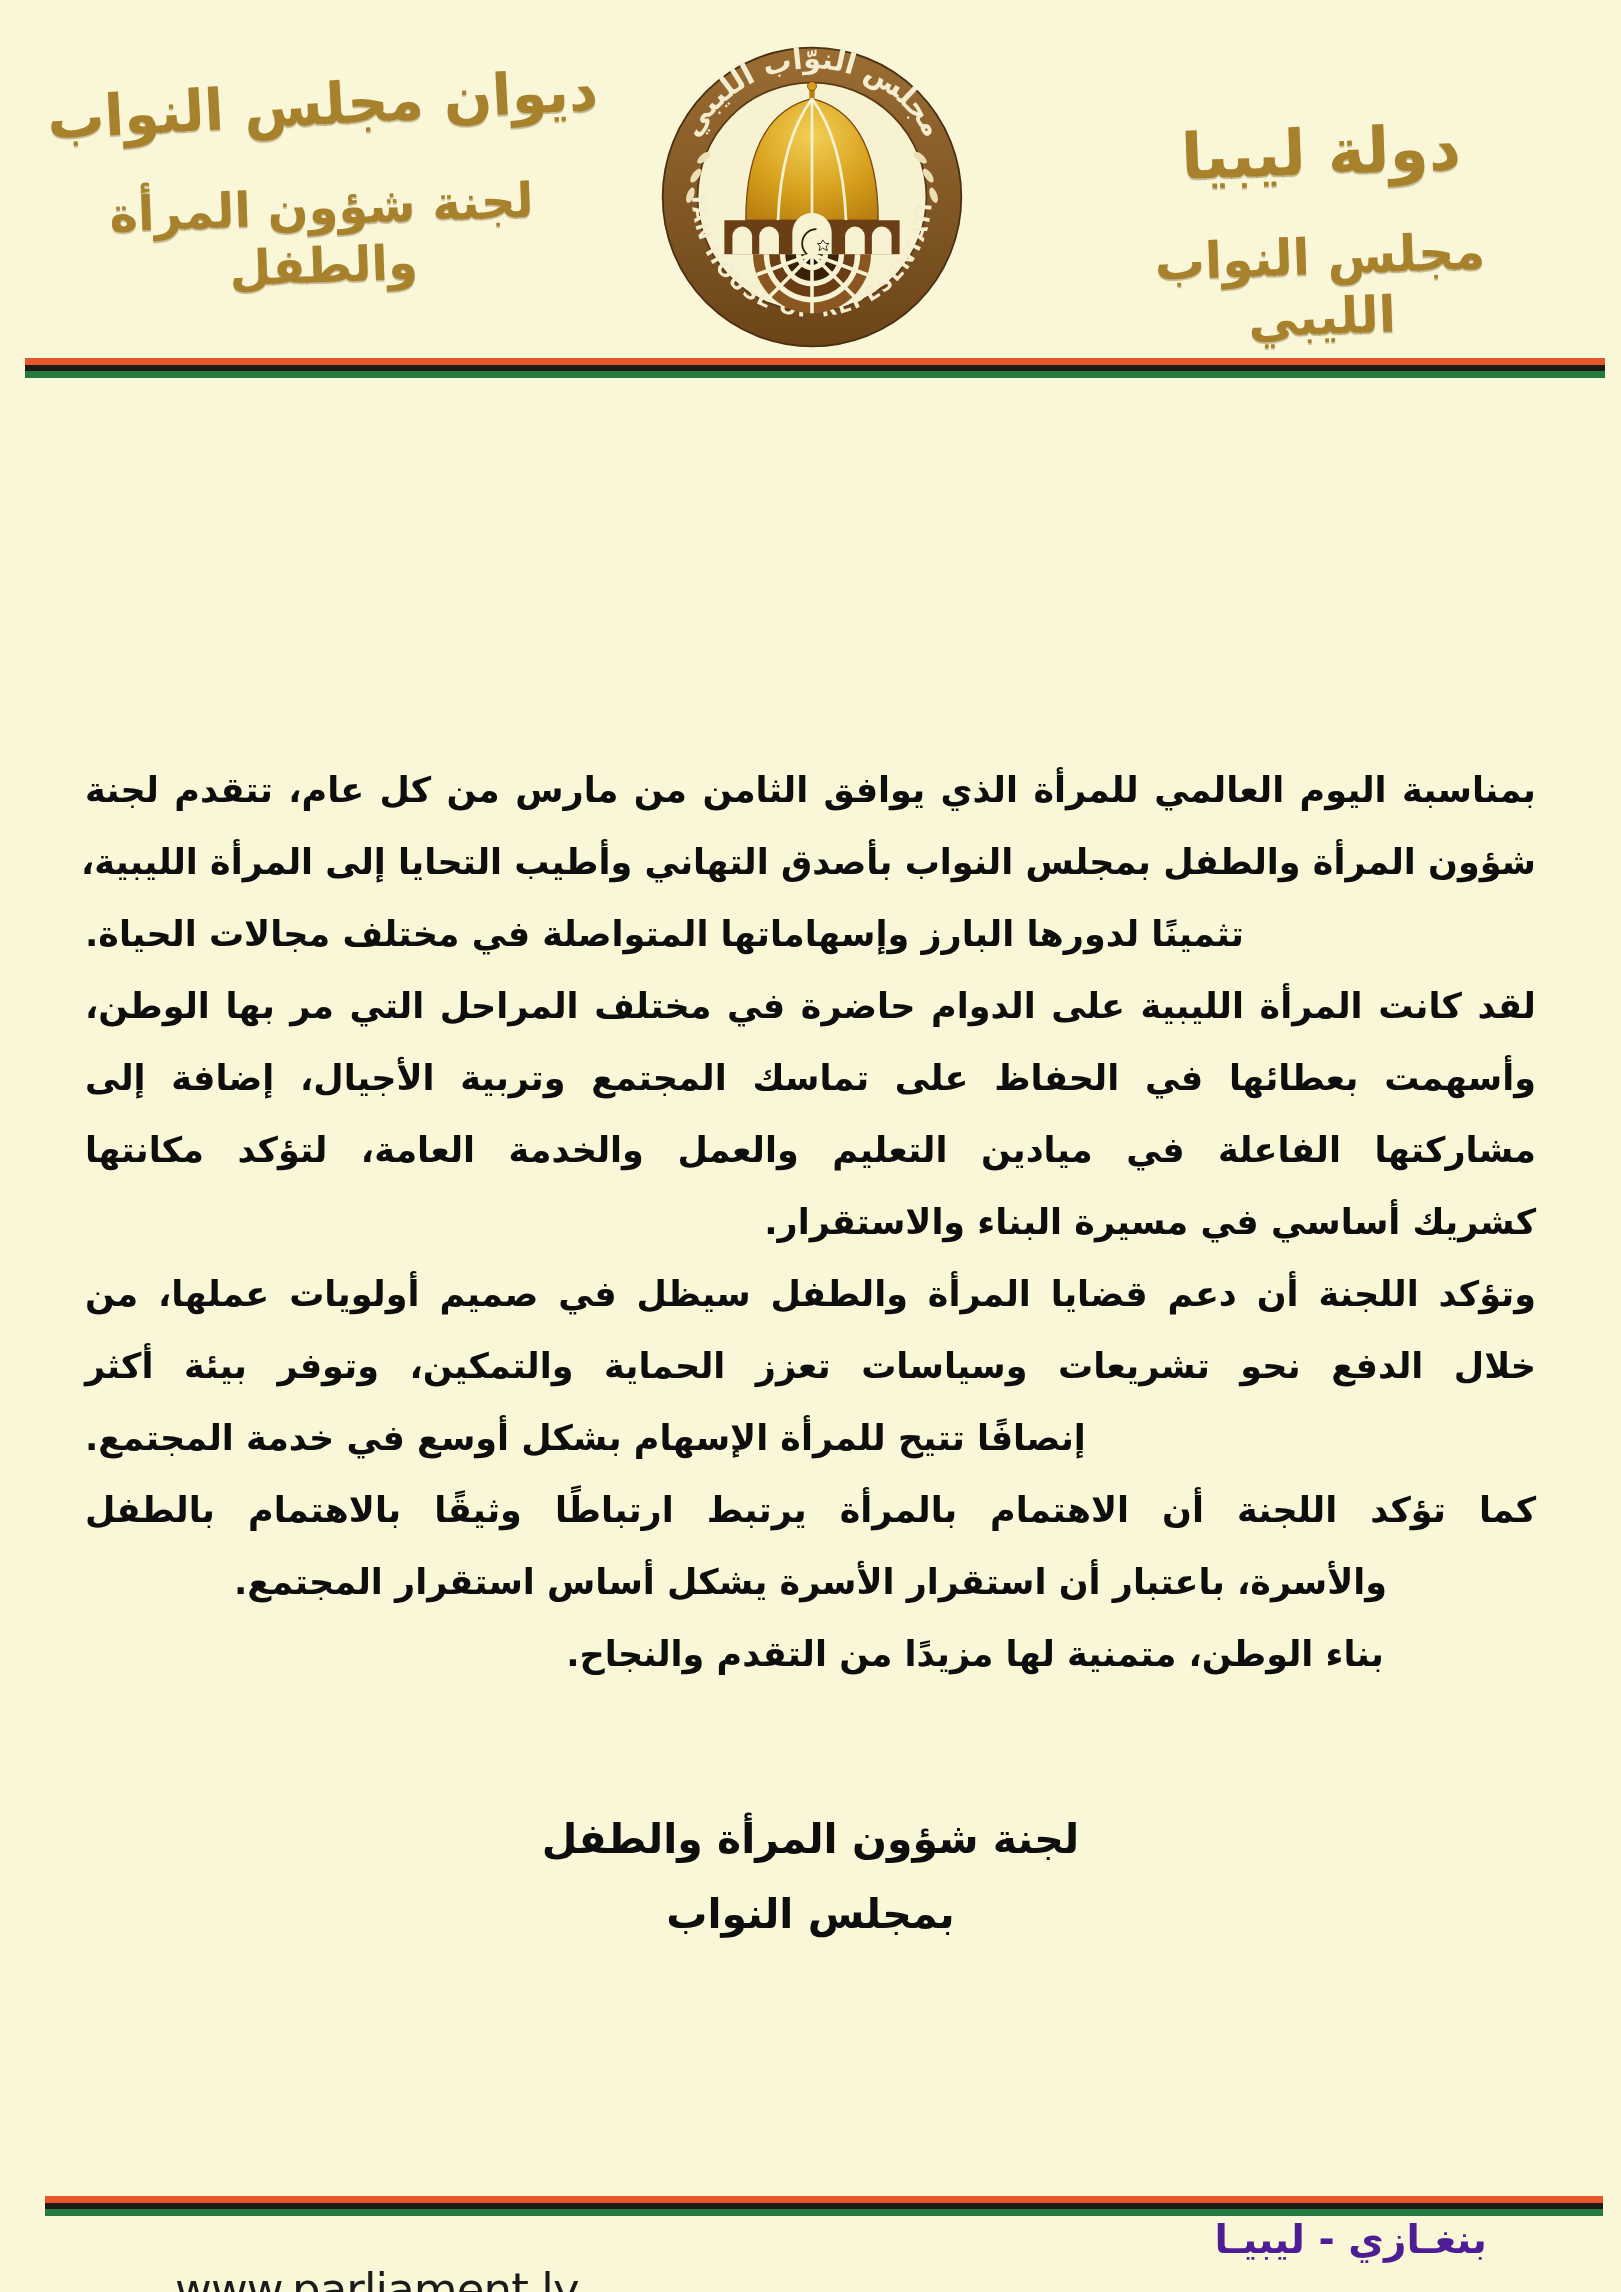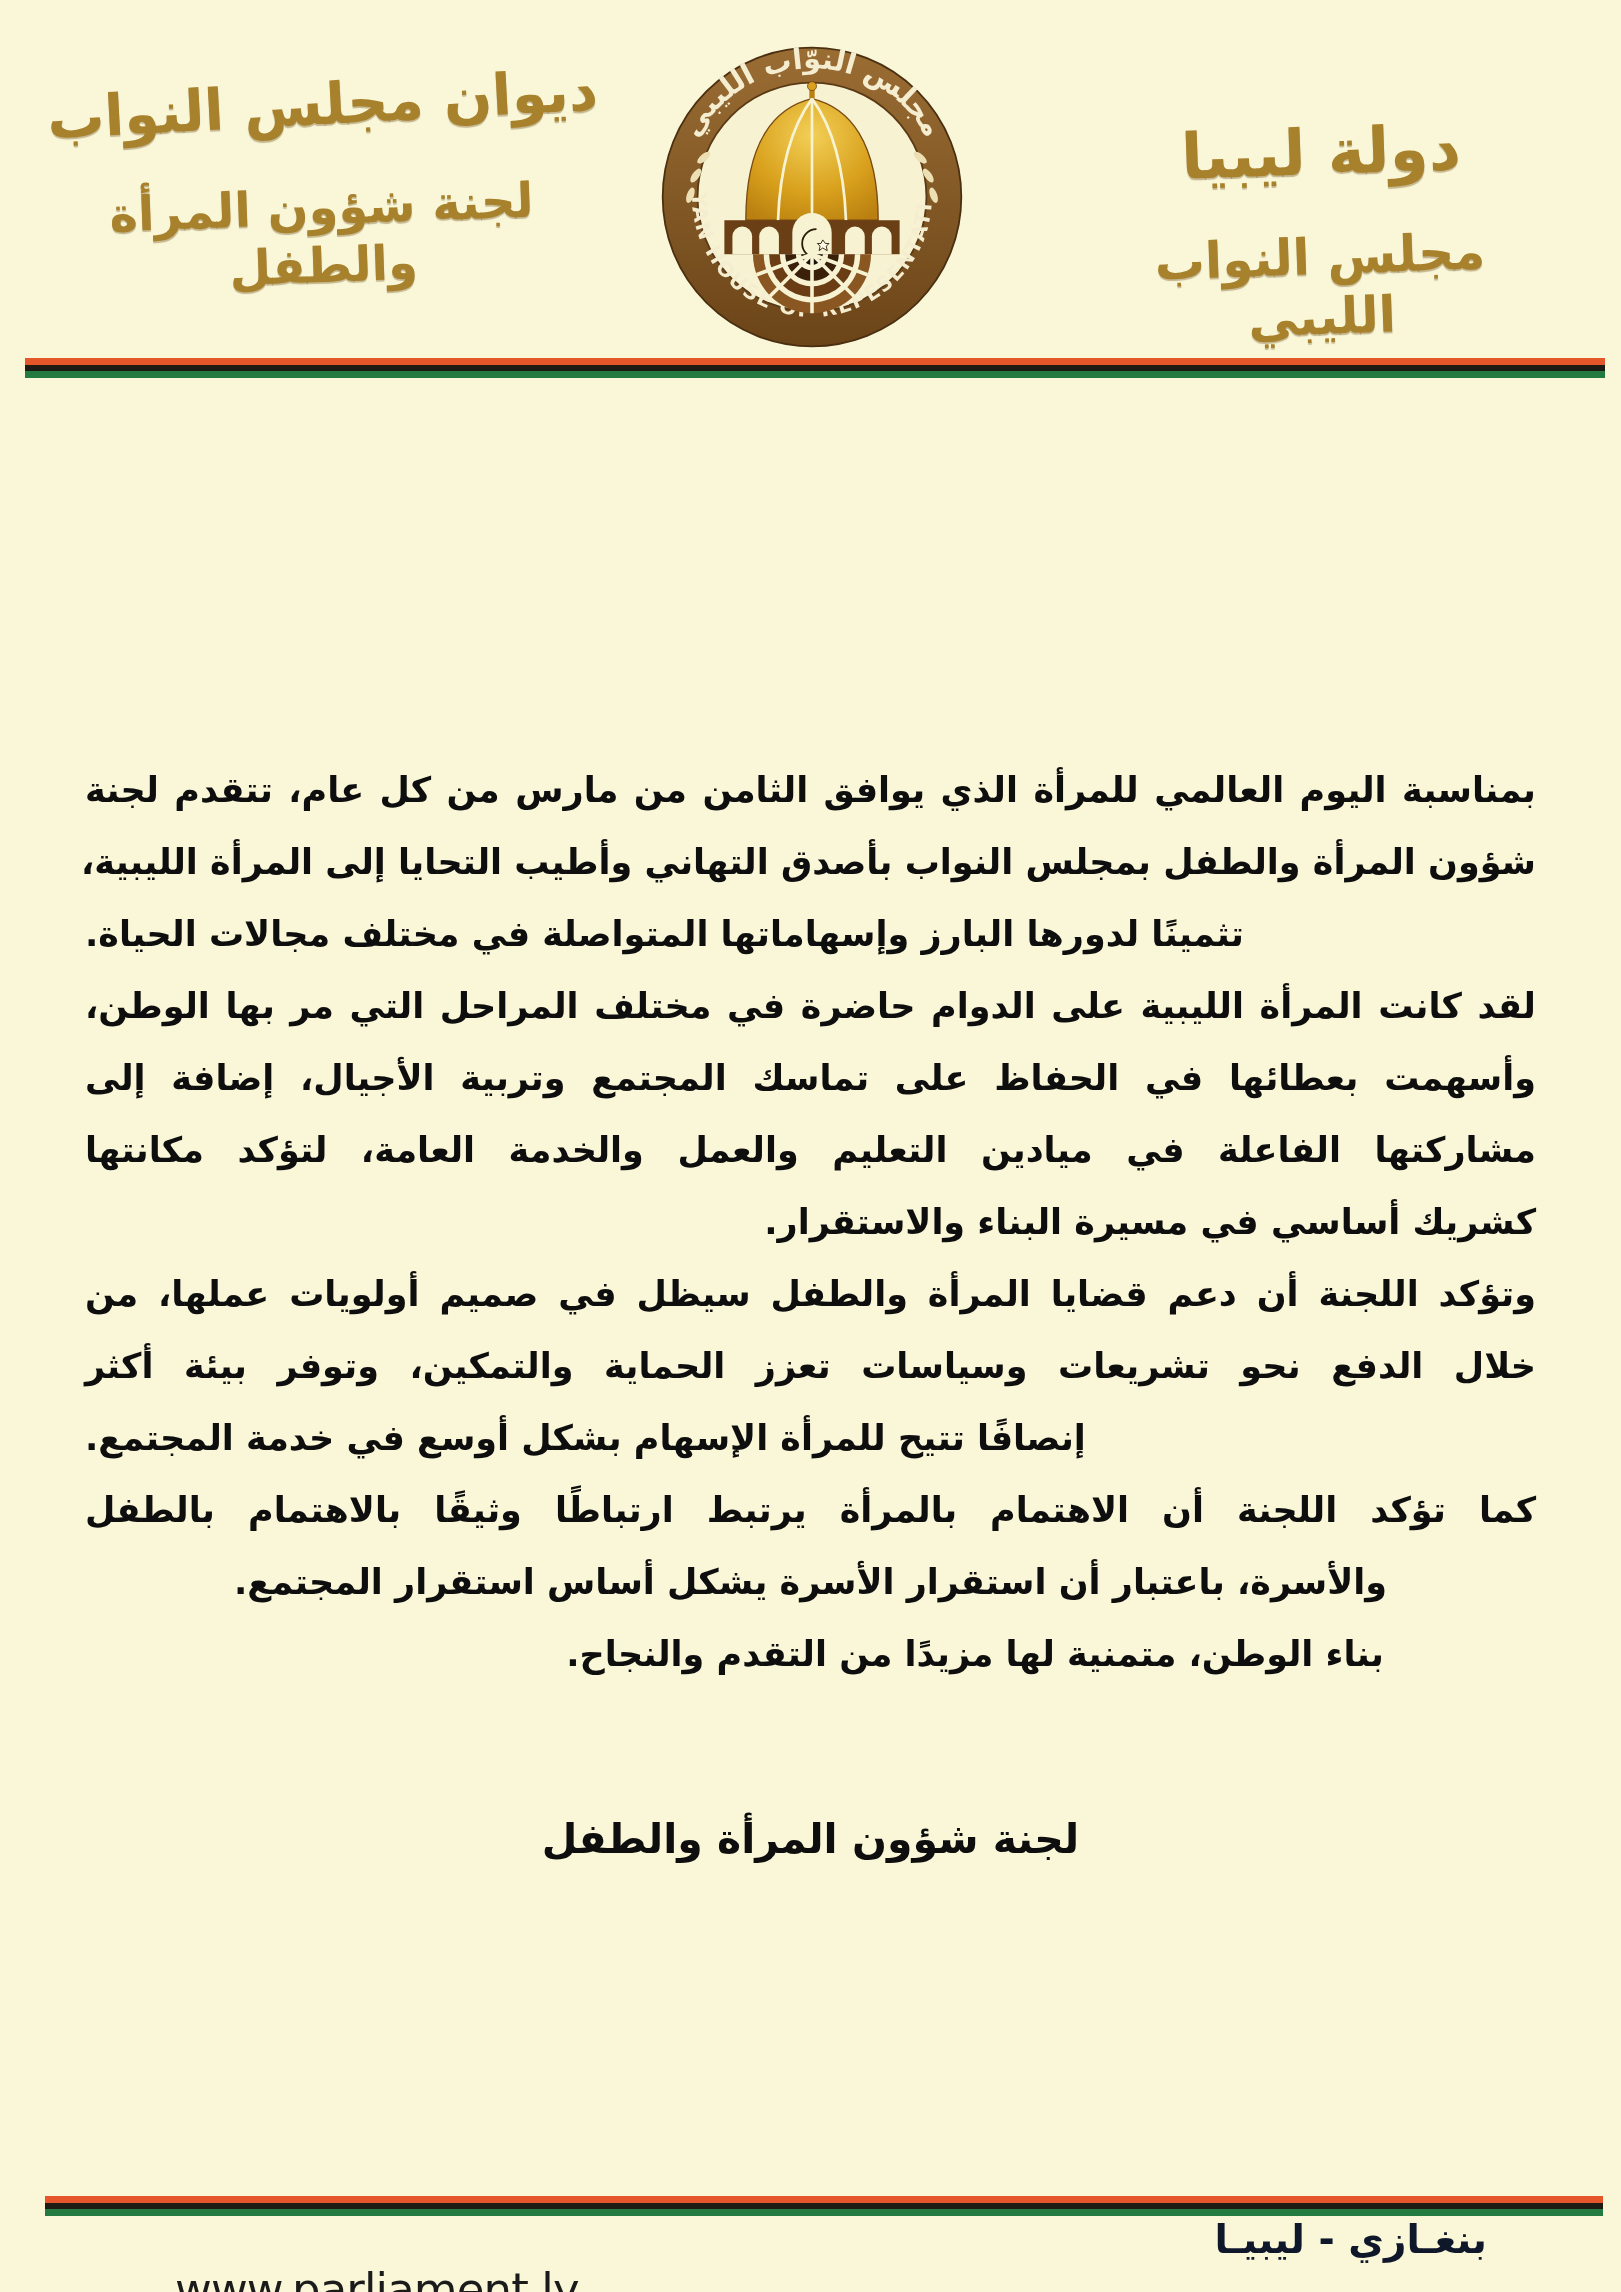--- a/index.html
+++ b/index.html
@@ -39,21 +39,21 @@
   .al-left{text-align:left;text-align-last:left;}
   .al-right{text-align:left;text-align-last:right;}
   .al-center{text-align:center;text-align-last:center;}
   .indent-r{text-align:left;text-align-last:right;padding-left:0;padding-right:152px;}
   .signature{position:absolute;top:1802px;left:0;right:0;text-align:center;direction:rtl;
     font-weight:bold;font-size:41px;line-height:75px;}
   
   .footer-web{position:absolute;left:175px;top:2219px;font-size:45px;color:#1b1b1b;
     letter-spacing:-0.9px;margin-top:44px;}
   .footer-loc{position:absolute;right:134px;top:2217px;direction:rtl;font-weight:bold;
-    font-size:39px;color:#0f172a;}
+    font-size:39px;color:#4c1d95;}
 </style>
 </head>
 <body>
 
 <div class="page">
 
   <div class="letterhead left">
     <div class="calli-l1">ديوان مجلس النواب</div>
     <div class="calli-l2">لجنة شؤون المرأة والطفل</div>
   </div>
@@ -159,20 +159,21 @@
     <div class="bline al-left">إنصافًا تتيح للمرأة الإسهام بشكل أوسع في خدمة المجتمع.</div>
 
     <div class="bline just">كما تؤكد اللجنة أن الاهتمام بالمرأة يرتبط ارتباطًا وثيقًا بالاهتمام بالطفل</div>
     <div class="bline al-center">والأسرة، باعتبار أن استقرار الأسرة يشكل أساس استقرار المجتمع.</div>
 
     <div class="bline indent-r">بناء الوطن، متمنية لها مزيدًا من التقدم والنجاح.</div>
   </div>
 
   <div class="signature">
     <div>لجنة شؤون المرأة والطفل</div>
+    <div>بمجلس النواب</div>
   </div>
 
   <div class="stripe bottom">
     <div class="band-red"></div>
     <div class="band-black"></div>
     <div class="band-green"></div>
   </div>
   <div class="footer-web">www.parliament.ly</div>
   <div class="footer-loc">بنغـازي - ليبيـا</div>
 

